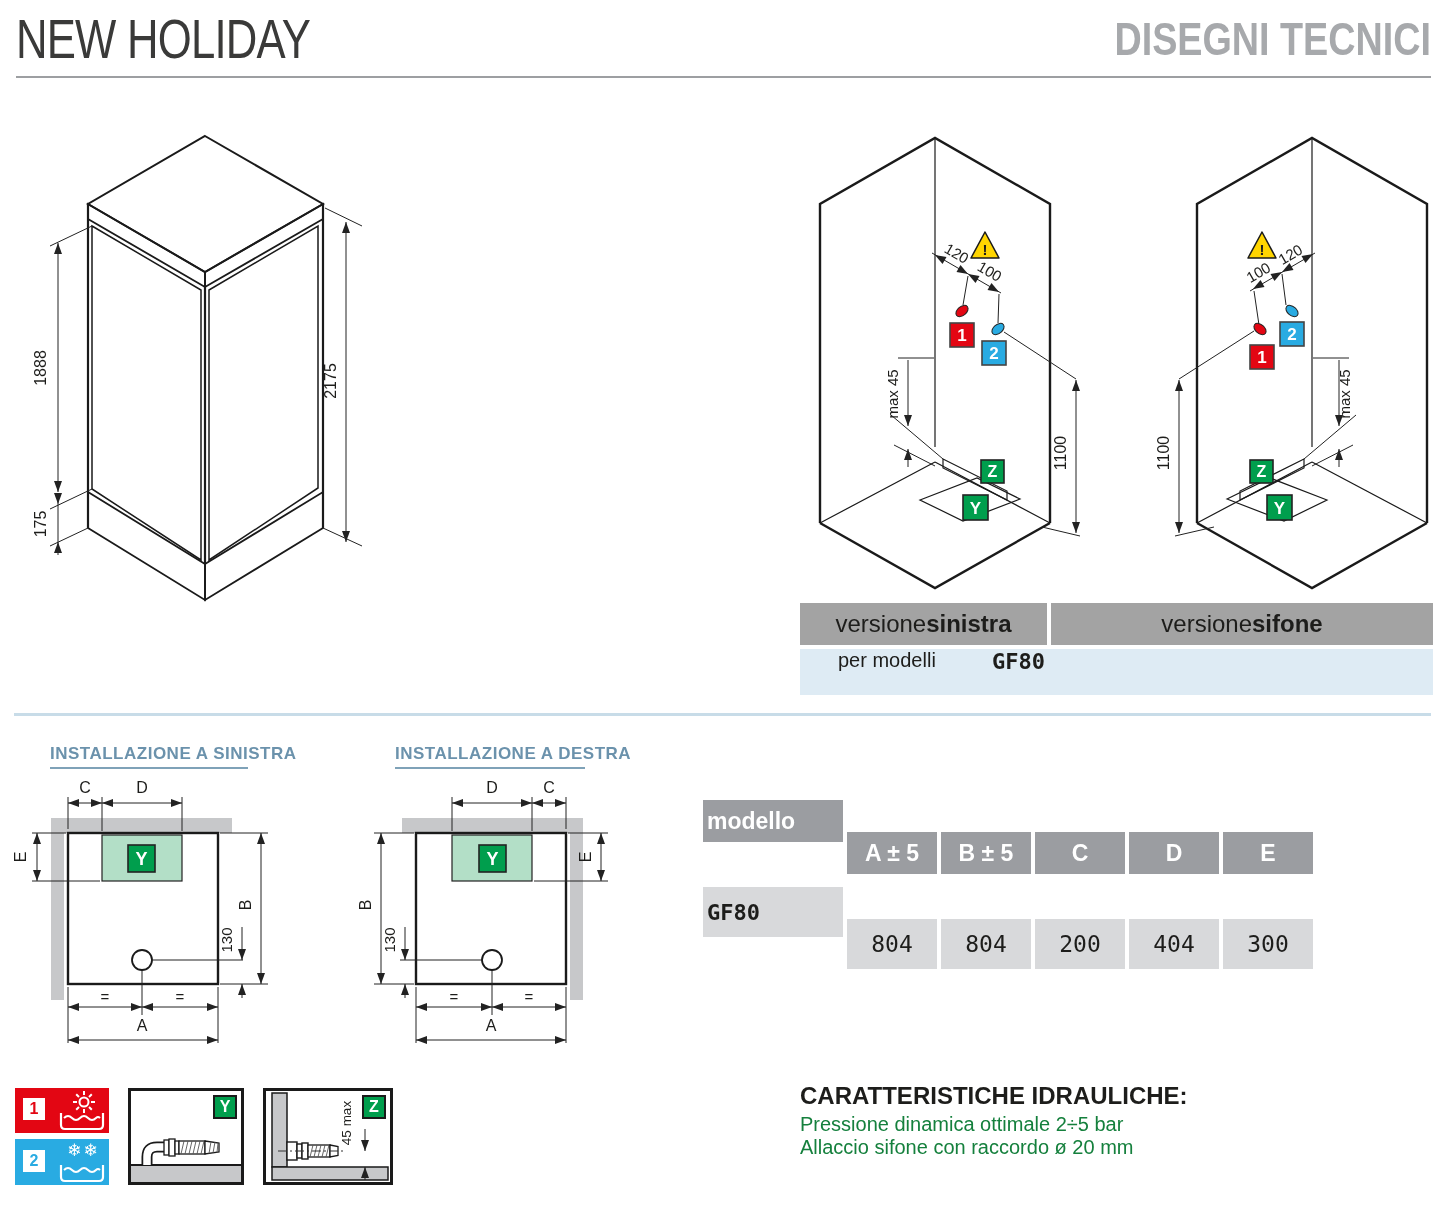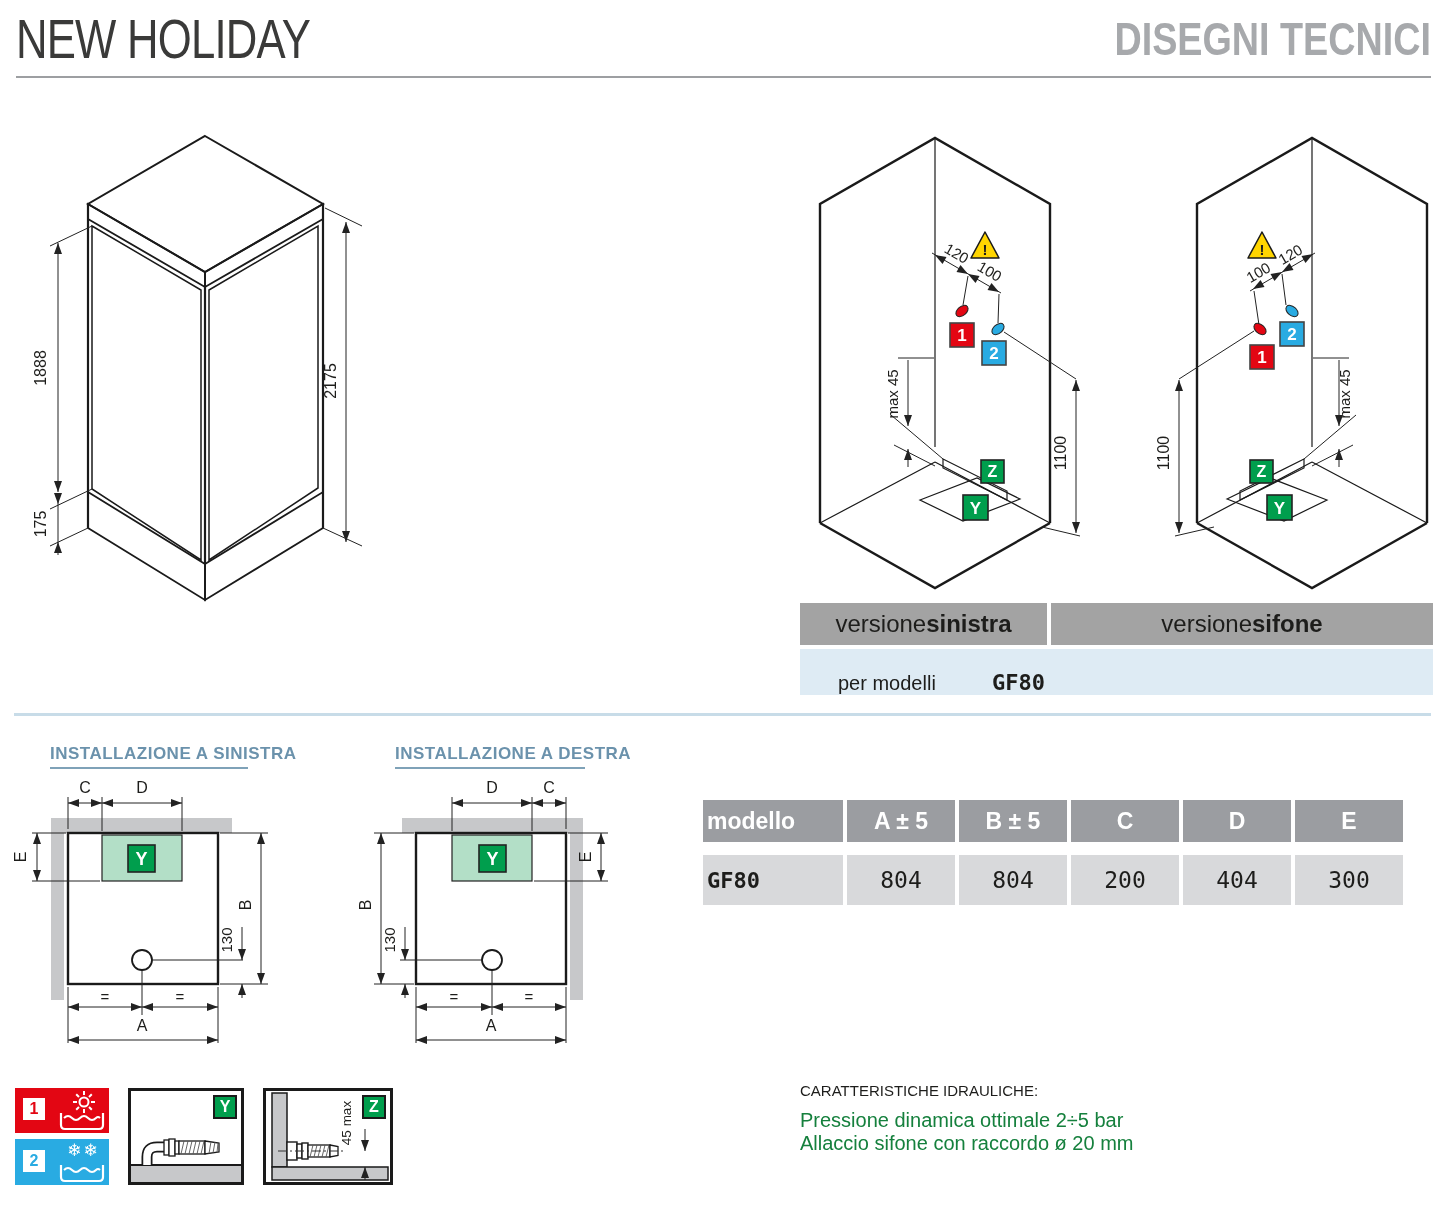--- a/index.html
+++ b/index.html
@@ -10,52 +10,52 @@
   .hdr-left{left:16px;top:6px;font-size:56px;color:#3a3a39;letter-spacing:-1px;
             transform:scaleX(.78);transform-origin:0 0;white-space:nowrap;font-weight:normal;}
   .hdr-right{right:14px;top:12px;font-size:46px;font-weight:bold;color:#a7a9ac;
              transform:scaleX(.82);transform-origin:100% 0;white-space:nowrap;}
   .hdr-rule{left:16px;top:76px;width:1415px;height:2px;background:#9d9fa2;}
   .mid-rule{left:14px;top:713px;width:1417px;height:3px;background:#c8dce8;}
   
   .vbar{background:#a3a3a3;display:flex;align-items:center;justify-content:center;
         font-size:24px;color:#1d1d1b;}
   .vbar b{}
-  .vrow{background:#deebf4;display:flex;align-items:flex-end;font-size:20px;}
+  .vrow{background:#deebf4;display:flex;align-items:flex-start;font-size:20px;}
   .vrow .lbl{margin-left:38px;}
   .mono{font-family:"DejaVu Sans Mono",monospace;}
   .vrow .val{position:absolute;left:192px;font-weight:bold;font-size:22px;}
   
   .tbl{left:703px;top:800px;}
   .trow{display:flex;gap:4px;}
   .trow.head .cell{background:#9b9da1;color:#fff;height:42px;font-weight:bold;font-size:23px;}
   .trow.data{margin-top:13px;}
   .trow.data .cell{background:#d8d9db;color:#1d1d1b;height:50px;font-size:23px;}
   .cell{display:flex;align-items:center;justify-content:center;}
   .cell.c0{width:140px;justify-content:flex-start;padding-left:4px;box-sizing:border-box;}
-  .cell.cn{width:108px;}
+  .cell.cn{width:90px;margin-top:32px;}
   .trow.data .c0{font-weight:bold;font-size:22px;}
   
   .hotbox{left:15px;top:1088px;width:94px;height:45px;background:#e30613;}
   .coldbox{left:15px;top:1139px;width:94px;height:46px;background:#29abe2;}
   .numchip{position:absolute;left:8px;top:11px;width:22px;height:22px;background:#fff;
            display:flex;align-items:center;justify-content:center;font-weight:bold;font-size:16px;}
   .hotbox .numchip{color:#e30613;top:10px;}
   .coldbox .numchip{color:#29abe2;}
   .flakes{position:absolute;left:52px;top:1px;color:#fff;font-size:17px;letter-spacing:2px;
           font-family:"DejaVu Sans",sans-serif;}
   .detbox{background:#fff;border:3px solid #1a1a1a;box-sizing:border-box;}
   .ybox{left:128px;top:1088px;width:116px;height:97px;}
   .zbox{left:263px;top:1088px;width:130px;height:97px;}
   .gbadge{position:absolute;width:24px;height:24px;background:#009e4d;border:2px solid #1a1a1a;
           box-sizing:border-box;color:#fff;font-weight:bold;font-size:16px;
           display:flex;align-items:center;justify-content:center;}
   
   .hyd{left:800px;top:1082px;width:620px;}
-  .hyd .t{font-weight:normal;font-size:15px;margin-bottom:10px;}
+  .hyd .t{font-weight:bold;font-size:24px;margin-bottom:3px;}
   .hyd .l{font-size:20px;line-height:22.5px;color:#15803d;}
   
   svg{display:block;}
   svg text{font-family:"Liberation Sans",sans-serif;fill:#1d1d1b;}
   .ln{stroke:#1a1a1a;fill:none;}
   .dim{stroke:#222;stroke-width:1;fill:none;}
   .dimtxt{font-size:16px;text-anchor:middle;}
   .badgetxt{fill:#fff;font-weight:bold;text-anchor:middle;}
   .ah{fill:#222;}
 </style>

